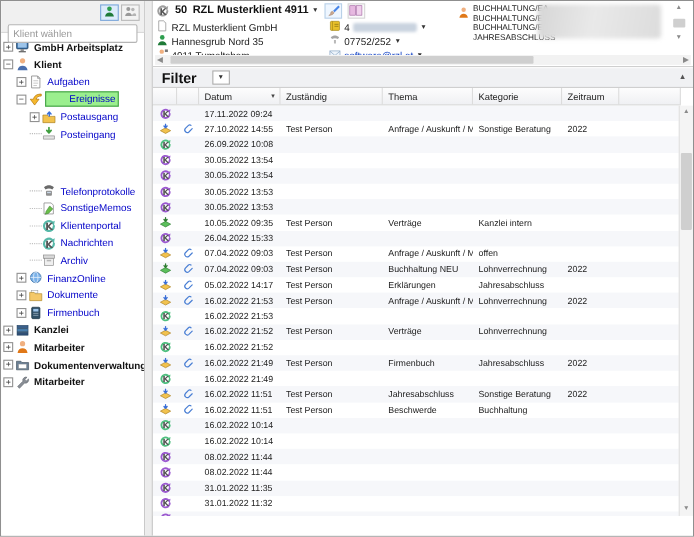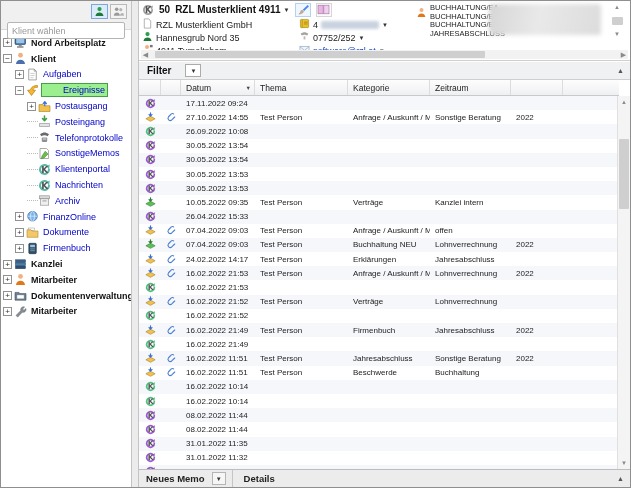--- a/index.html
+++ b/index.html
@@ -53,21 +53,21 @@
   .blur-inline{display:inline-block;width:58px;height:8px;background:#c9d3df;filter:blur(1.5px);border-radius:2px;vertical-align:middle;}
   .mini-vscroll{position:absolute;right:7px;top:3px;width:12px;height:33px;display:flex;flex-direction:column;align-items:center;justify-content:space-between;}
   .mini-vscroll .arr{font-size:6px;color:#8a8a8a;line-height:6px;}
   .mini-thumb{width:11px;height:8px;background:#cfcfcf;border-radius:1px;}
   .ch-hscroll{position:absolute;left:2px;right:2px;bottom:1px;height:9px;background:#f2f2f2;display:flex;align-items:center;}
   .ch-hscroll .arr{width:9px;font-size:7px;color:#8a8a8a;text-align:center;line-height:9px;}
   .h-thumb{position:absolute;left:14px;width:330px;height:7px;top:1px;background:#cfcfcf;border-radius:1px;}
 
   
   .filter-bar{position:absolute;left:0;right:0;top:61px;height:18px;background:#f0f1f3;border-bottom:1px solid #cfcfcf;display:flex;align-items:center;}
-  .filter-label{font-size:10px;font-weight:bold;color:#111;margin-left:8px;}
+  .filter-label{font-size:13px;font-weight:bold;color:#111;margin-left:8px;}
   .filter-drop{width:16px;height:13px;border:1px solid #ababab;background:#fff;display:flex;align-items:center;justify-content:center;margin-left:14px;font-size:6px;color:#333;}
   .collapse-btn{position:absolute;right:6px;font-size:7px;color:#555;}
 
   
   .thead{position:absolute;left:0;top:79px;width:480px;height:16px;display:grid;grid-template-columns:22px 20px 74px 93px 82px 81px 52px 1fr;background:linear-gradient(#fdfdfd,#eff0f3);border-bottom:1px solid #c9c9c9;}
   .th{border-right:1px solid #dcdcdc;font-size:8.5px;color:#222;padding:3px 2px 0 5px;position:relative;white-space:nowrap;overflow:hidden;}
   .th .sort{position:absolute;right:3px;top:5px;font-size:5.5px;color:#444;}
   .tbody{position:absolute;left:0;top:95px;width:480px;bottom:18px;overflow:hidden;background:#fff;}
   .trow{display:grid;grid-template-columns:22px 20px 74px 93px 82px 81px 52px 1fr;height:14.2px;align-items:center;font-size:8px;color:#222;}
   .trow:nth-child(odd){background:#f6f7fa;}
@@ -113,21 +113,21 @@
         <div class="tree-row" style="padding-left: 2px;">
           <span class="expander">+</span>
           <span class="tree-ico">
             <svg viewBox="0 0 13 13">
               <rect x="1" y="1.3" width="10.5" height="7.2" rx="1" fill="#3a6ea5" stroke="#1d3d5c" stroke-width=".6"></rect>
               <rect x="2.2" y="2.5" width="8.1" height="4.8" fill="#9cc4ea"></rect>
               <rect x="4.7" y="8.7" width="3" height="1.6" fill="#8a8a8a"></rect>
               <rect x="3" y="10.4" width="6.5" height="1.2" fill="#6a6a6a"></rect>
             </svg>
           </span>
-          <span class="tree-label bold">Nord Arbeitsplatz</span>
+          <span class="tree-label bold">GmbH Arbeitsplatz</span>
         </div>
         <div class="tree-row" style="padding-left: 2px;">
           <span class="expander">−</span>
           <span class="tree-ico">
             <svg viewBox="0 0 12 12">
               <circle cx="6" cy="3" r="2.2" fill="#f0b080"></circle>
               <path d="M1.8 11c.4-2.8 2.1-3.9 4.2-3.9s3.8 1.1 4.2 3.9z" fill="#4a6fae"></path>
             </svg>
           </span>
           <span class="tree-label bold">Klient</span>
@@ -165,21 +165,21 @@
         <div class="tree-row" style="padding-left: 26px;">
           <span class="exp-spacer"></span>
           <span class="tree-ico">
             <svg viewBox="0 0 13 13">
               <path d="M1.5 8.5h10v3h-10z" fill="#e4e4e4" stroke="#8a8a8a" stroke-width=".6"></path>
               <path d="M6.5 1v4.2M4.5 3.5 6.5 5.8 8.5 3.5" fill="none" stroke="#3f9e3f" stroke-width="1.5" stroke-linecap="round" stroke-linejoin="round"></path>
             </svg>
           </span>
           <span class="tree-label link">Posteingang</span>
         </div>
-        <div class="tree-row" style="padding-left: 26px;">
+        <div class="tree-row" style="padding-left: 26px; margin-top: 36px;">
           <span class="exp-spacer"></span>
           <span class="tree-ico">
             <svg viewBox="0 0 13 13">
               <path d="M2 3.2C5.2.8 7.8.8 11 3.2L9.6 5.2C7.9 4 5.1 4 3.4 5.2z" fill="#6a6a6a"></path>
               <rect x="3.8" y="6.5" width="5.4" height="4.4" rx=".8" fill="#8f8f8f"></rect>
               <rect x="4.8" y="7.4" width="3.4" height="1.2" fill="#c9d8e8"></rect>
             </svg>
           </span>
           <span class="tree-label link">Telefonprotokolle</span>
         </div>
@@ -420,20 +420,21 @@
     <div class="filter-bar">
       <span class="filter-label">Filter</span>
       <span class="filter-drop">▼</span>
       <span class="collapse-btn">▲</span>
     </div>
 
     <div class="thead">
       <div class="th"></div>
       <div class="th"></div>
       <div class="th"><span>Datum</span><span class="sort">▼</span></div>
+      <div class="th"><span>Zuständig</span></div>
       <div class="th"><span>Thema</span></div>
       <div class="th"><span>Kategorie</span></div>
       <div class="th"><span>Zeitraum</span></div>
       <div class="th"></div>
     </div>
 
     <div class="tbody" id="tbody">
         <div class="trow">
           <div class="icell">
             <span>
@@ -655,21 +656,21 @@
               </svg>
             </span>
           </div>
           <div class="icell">
             <span>
               <svg viewBox="0 0 13 13">
                 <path d="M9 2.3a1.9 1.9 0 0 0-2.7 0L3 5.6a2.7 2.7 0 0 0 3.8 3.8l3.5-3.5" fill="none" stroke="#4a7fd4" stroke-width="1.3" stroke-linecap="round"></path>
               </svg>
             </span>
           </div>
-          <div class="cell">24.02.2022 14:17</div>
+          <div class="cell">05.02.2022 14:17</div>
           <div class="cell">Test Person</div>
           <div class="cell">Erklärungen</div>
           <div class="cell">Jahresabschluss</div>
           <div class="cell"></div>
           <div class="cell"></div>
         </div>
         <div class="trow">
           <div class="icell">
             <span>
               <svg viewBox="0 0 13 13">
@@ -965,22 +966,15 @@
           <div class="cell"></div>
         </div>
       </div>
 
     <div class="vscroll">
       <span class="arr" style="top:3px;">▲</span>
       <span class="v-thumb"></span>
       <span class="arr" style="bottom:3px;">▼</span>
     </div>
 
-    <div class="tab-bar">
-      <span class="tab">Neues Memo</span>
-      <span class="tab-drop">▼</span>
-      <span class="tab-sep"></span>
-      <span class="tab">Details</span>
-      <span class="collapse-btn">▲</span>
-    </div>
 
   </div>
 </div>
 
 </body></html>

